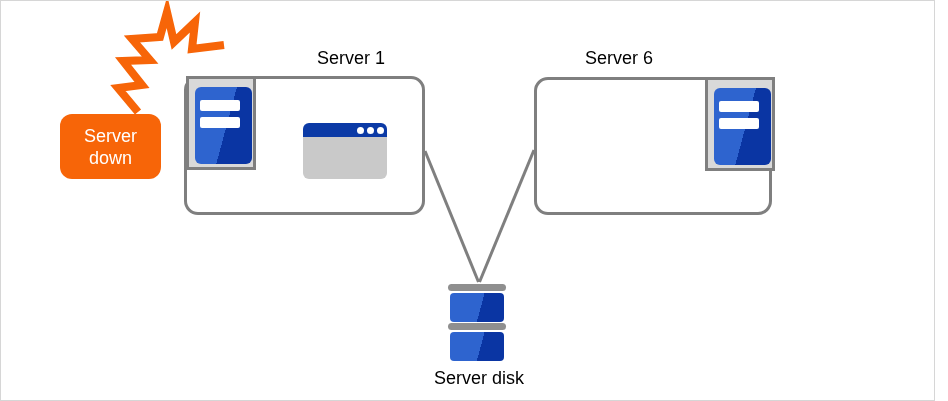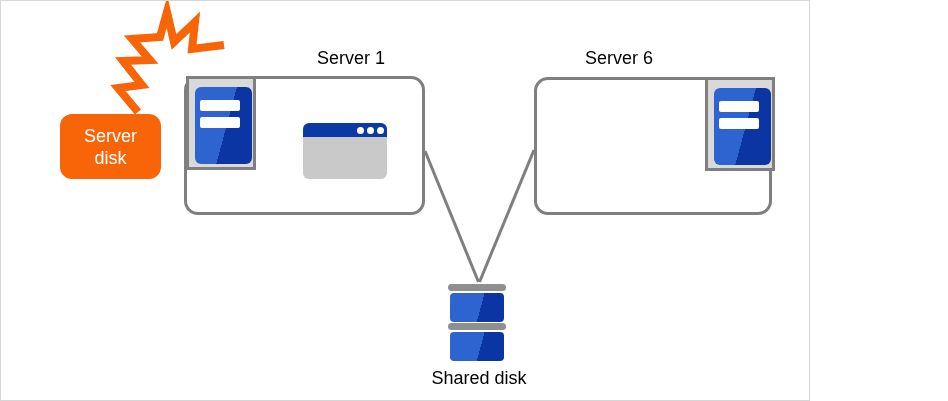--- a/index.html
+++ b/index.html
@@ -1,19 +1,19 @@
 <!DOCTYPE html>
 <html><head>
 <meta charset="utf-8">
 <style>
   html,body { margin:0; padding:0; background:#fff; }
   * { box-sizing:border-box; }
   .canvas {
     position:relative;
-    width:810px; height:401px;
+    width:935px; height:401px;
     background:#ffffff;
     border:1px solid #d6d6d6;
     font-family:"Liberation Sans","DejaVu Sans",sans-serif;
     overflow:hidden;
   }
   svg.overlay { position:absolute; left:0; top:0; width:948px; height:401px; z-index:1; }
   svg.crash-layer { position:absolute; left:0; top:0; width:948px; height:401px; z-index:4; pointer-events:none; }
 
   .server-box {
     position:absolute;
@@ -153,24 +153,24 @@
     <div class="server-tower">
       <div class="slot slot1"></div>
       <div class="slot slot2"></div>
     </div>
   </div>
 
   <div class="disk-bar disk-bar1"></div>
   <div class="disk-block disk-block1"></div>
   <div class="disk-bar disk-bar2"></div>
   <div class="disk-block disk-block2"></div>
-  <div class="label disk-label">Shared disk</div>
+  <div class="label disk-label">Server disk</div>
 
   <svg class="crash-layer" viewBox="0 0 948 401" xmlns="http://www.w3.org/2000/svg">
     <polyline points="137,111 117,87 141,84 122,60 149,59 131,38 159,36 166,11 173,41 194,21 191,48 223,44" fill="none" stroke="#f76508" stroke-width="8" stroke-linejoin="miter" stroke-miterlimit="10" stroke-linecap="butt"></polyline>
   </svg>
 
   <div class="alert-badge">
     <span>Server</span>
-    <span>disk</span>
+    <span>down</span>
   </div>
 
 </div>
 
 </body></html>

